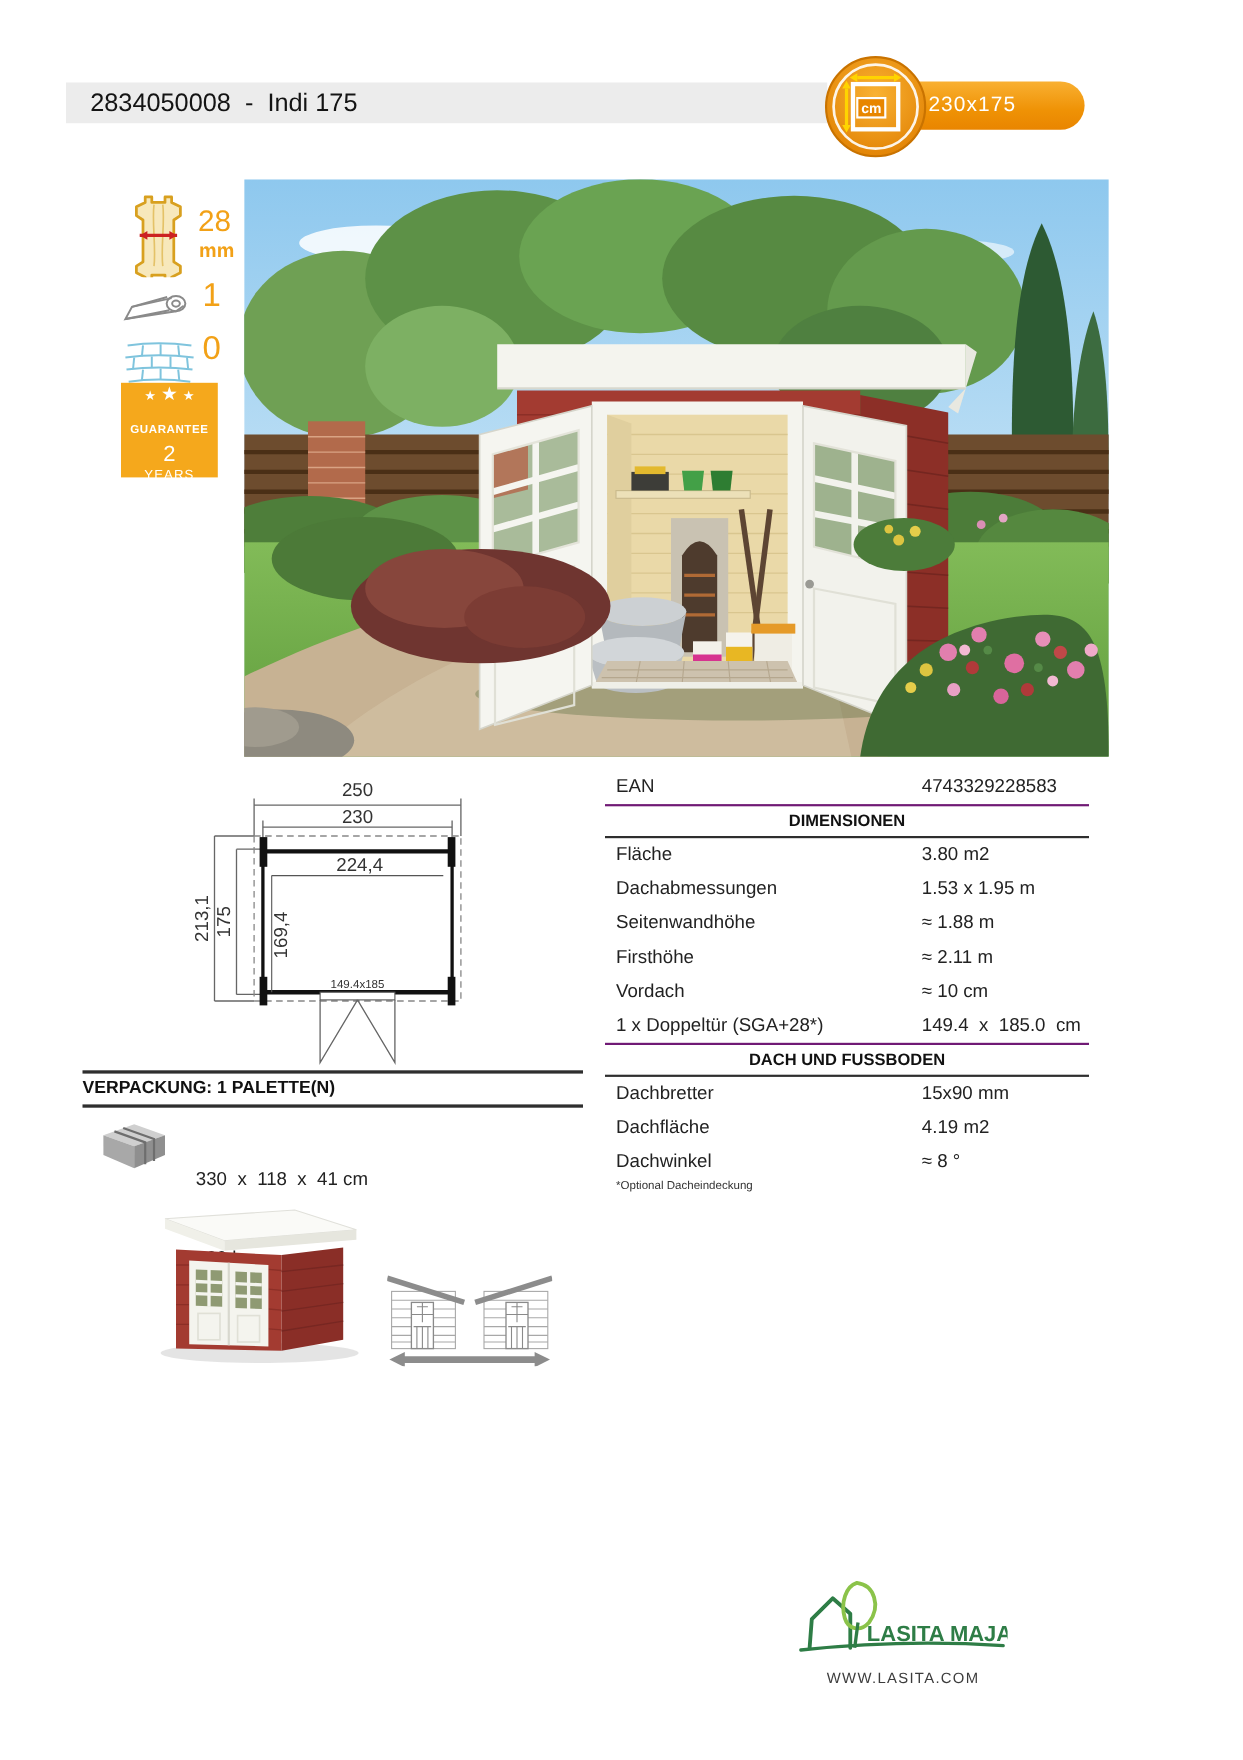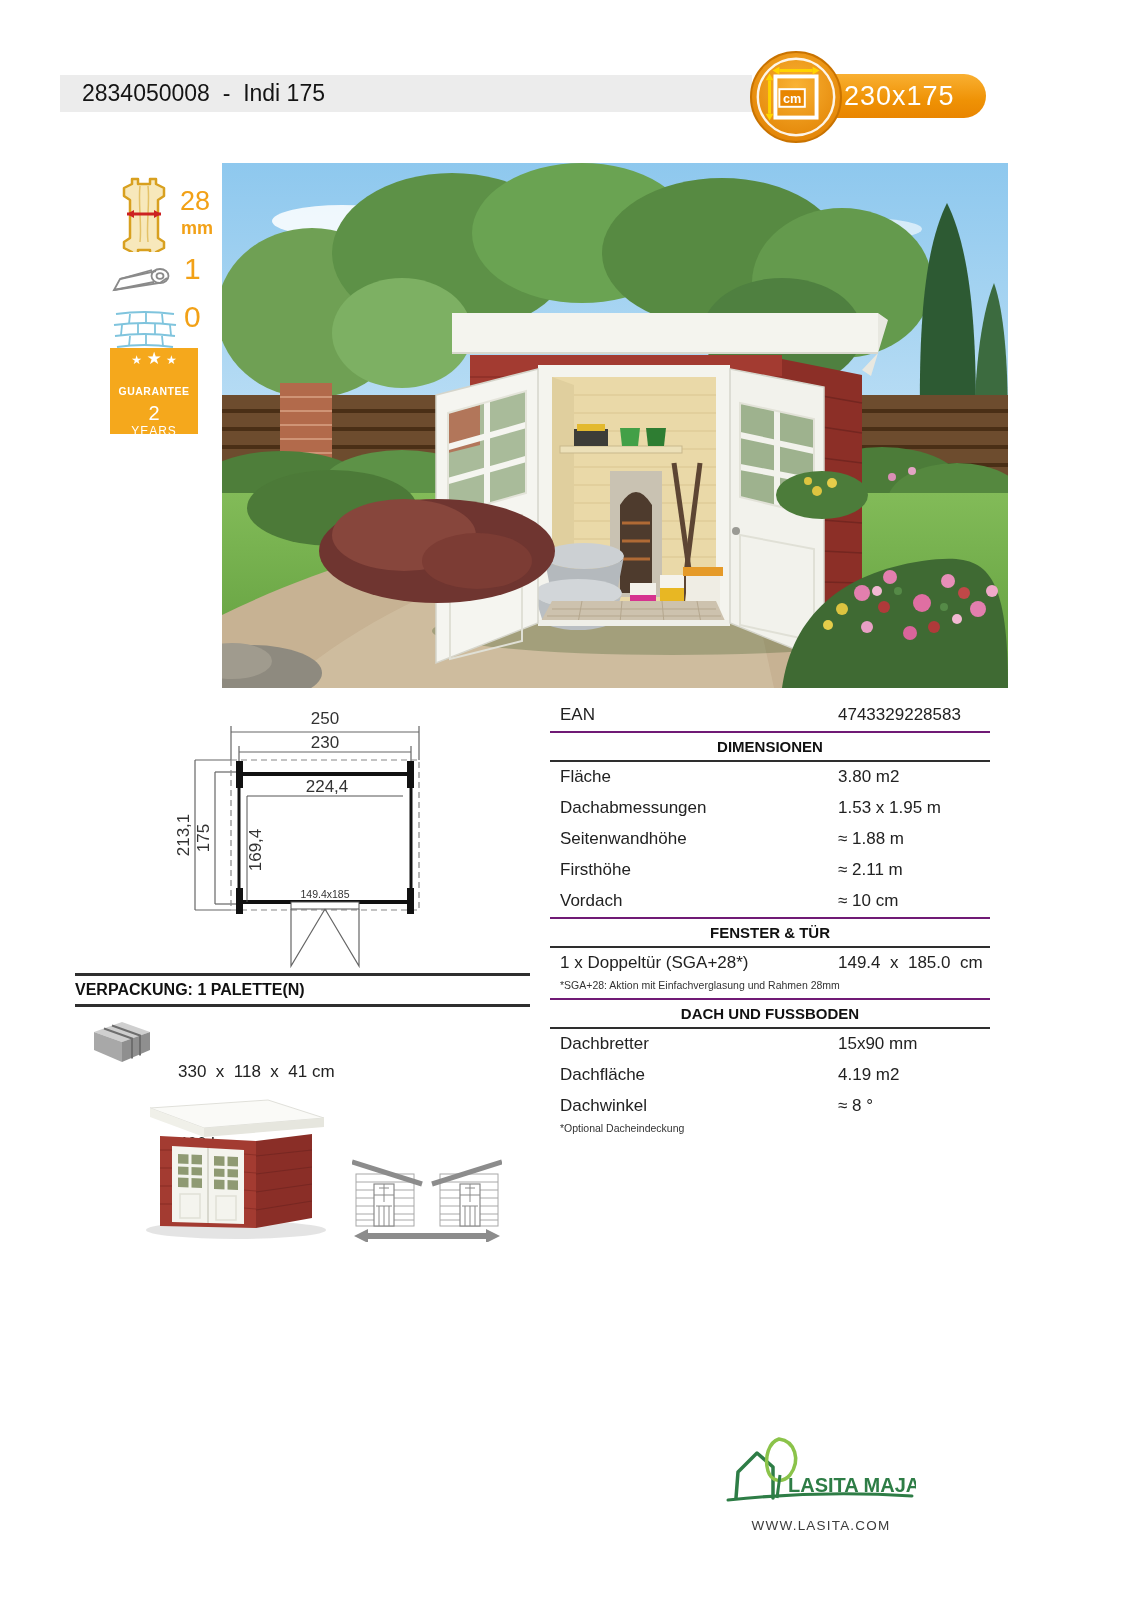--- a/index.html
+++ b/index.html
@@ -8,21 +8,21 @@
     font-family:"Liberation Sans",sans-serif;color:#222;overflow:hidden;
     margin:0 auto;
   }
   .abs{position:absolute;}
   
   .header-bar{left:60px;top:75px;width:692px;height:37px;background:#ececec;}
   .header-title{display:block;line-height:37px;padding-left:22px;font-size:23px;color:#141414;white-space:pre;}
   .badge-pill{left:792px;top:74px;width:194px;height:44px;
     background:linear-gradient(180deg,#f9b032,#ef9205 60%,#e98500);
     border-radius:6px 26px 26px 6px;display:flex;align-items:center;z-index:1;}
-  .badge-pill span{color:#fff;font-size:27px;padding-left:52px;letter-spacing:1px;text-align:center;}
+  .badge-pill span{color:#fff;font-size:19px;padding-left:52px;letter-spacing:1px;text-align:center;}
   .badge-circle{left:749px;top:50px;width:94px;height:94px;z-index:2;}
   
   .num-orange{color:#f2a117;}
   .thickness-value{left:180px;top:186px;font-size:27px;}
   .thickness-unit{left:181px;top:218px;font-size:18px;font-weight:bold;}
   .roll-count{left:184px;top:252px;font-size:30px;}
   .shingle-count{left:184px;top:300px;font-size:30px;}
   .guarantee{left:110px;top:348px;width:88px;height:86px;background:#f5a81c;color:#fff;
     display:flex;flex-direction:column;align-items:center;justify-content:flex-start;}
   .g-stars{margin-top:4px;line-height:14px;}
@@ -404,26 +404,24 @@
       <div class="spec-value">≈ 1.88 m</div>
     </div>
     <div class="spec-row">
       <div class="spec-label">Firsthöhe</div>
       <div class="spec-value">≈ 2.11 m</div>
     </div>
     <div class="spec-row">
       <div class="spec-label">Vordach</div>
       <div class="spec-value">≈ 10 cm</div>
     </div>
-    <div class="sec-header">FENSTER &amp; TÜR</div>
     <div class="spec-row">
       <div class="spec-label">1 x Doppeltür (SGA+28*)</div>
       <div class="spec-value">149.4  x  185.0  cm</div>
     </div>
-    <div class="footnote">*SGA+28: Aktion mit Einfachverglasung und Rahmen 28mm</div>
     <div class="sec-header">DACH UND FUSSBODEN</div>
     <div class="spec-row">
       <div class="spec-label">Dachbretter</div>
       <div class="spec-value">15x90 mm</div>
     </div>
     <div class="spec-row">
       <div class="spec-label">Dachfläche</div>
       <div class="spec-value">4.19 m2</div>
     </div>
     <div class="spec-row">

